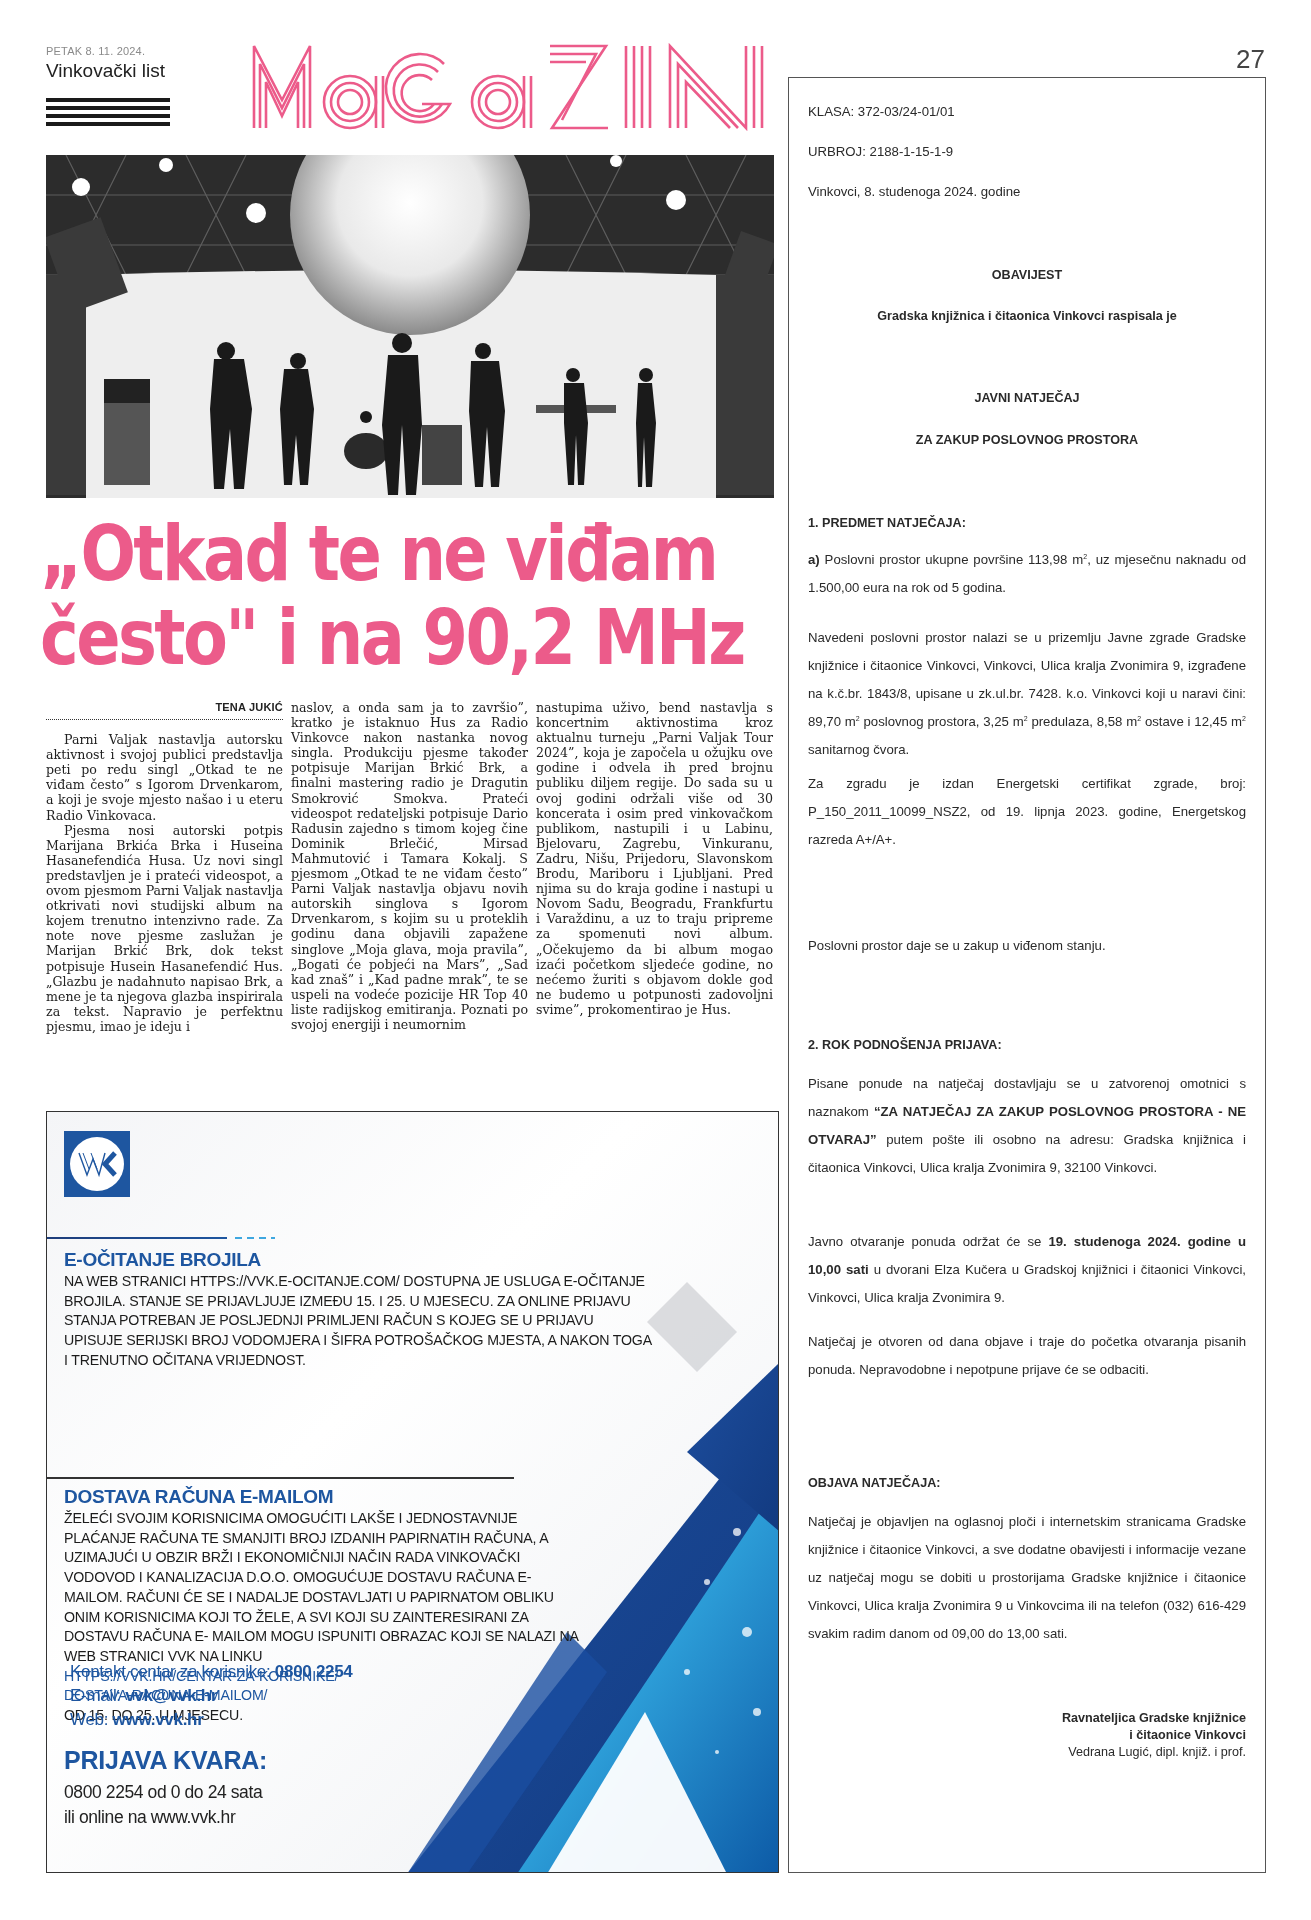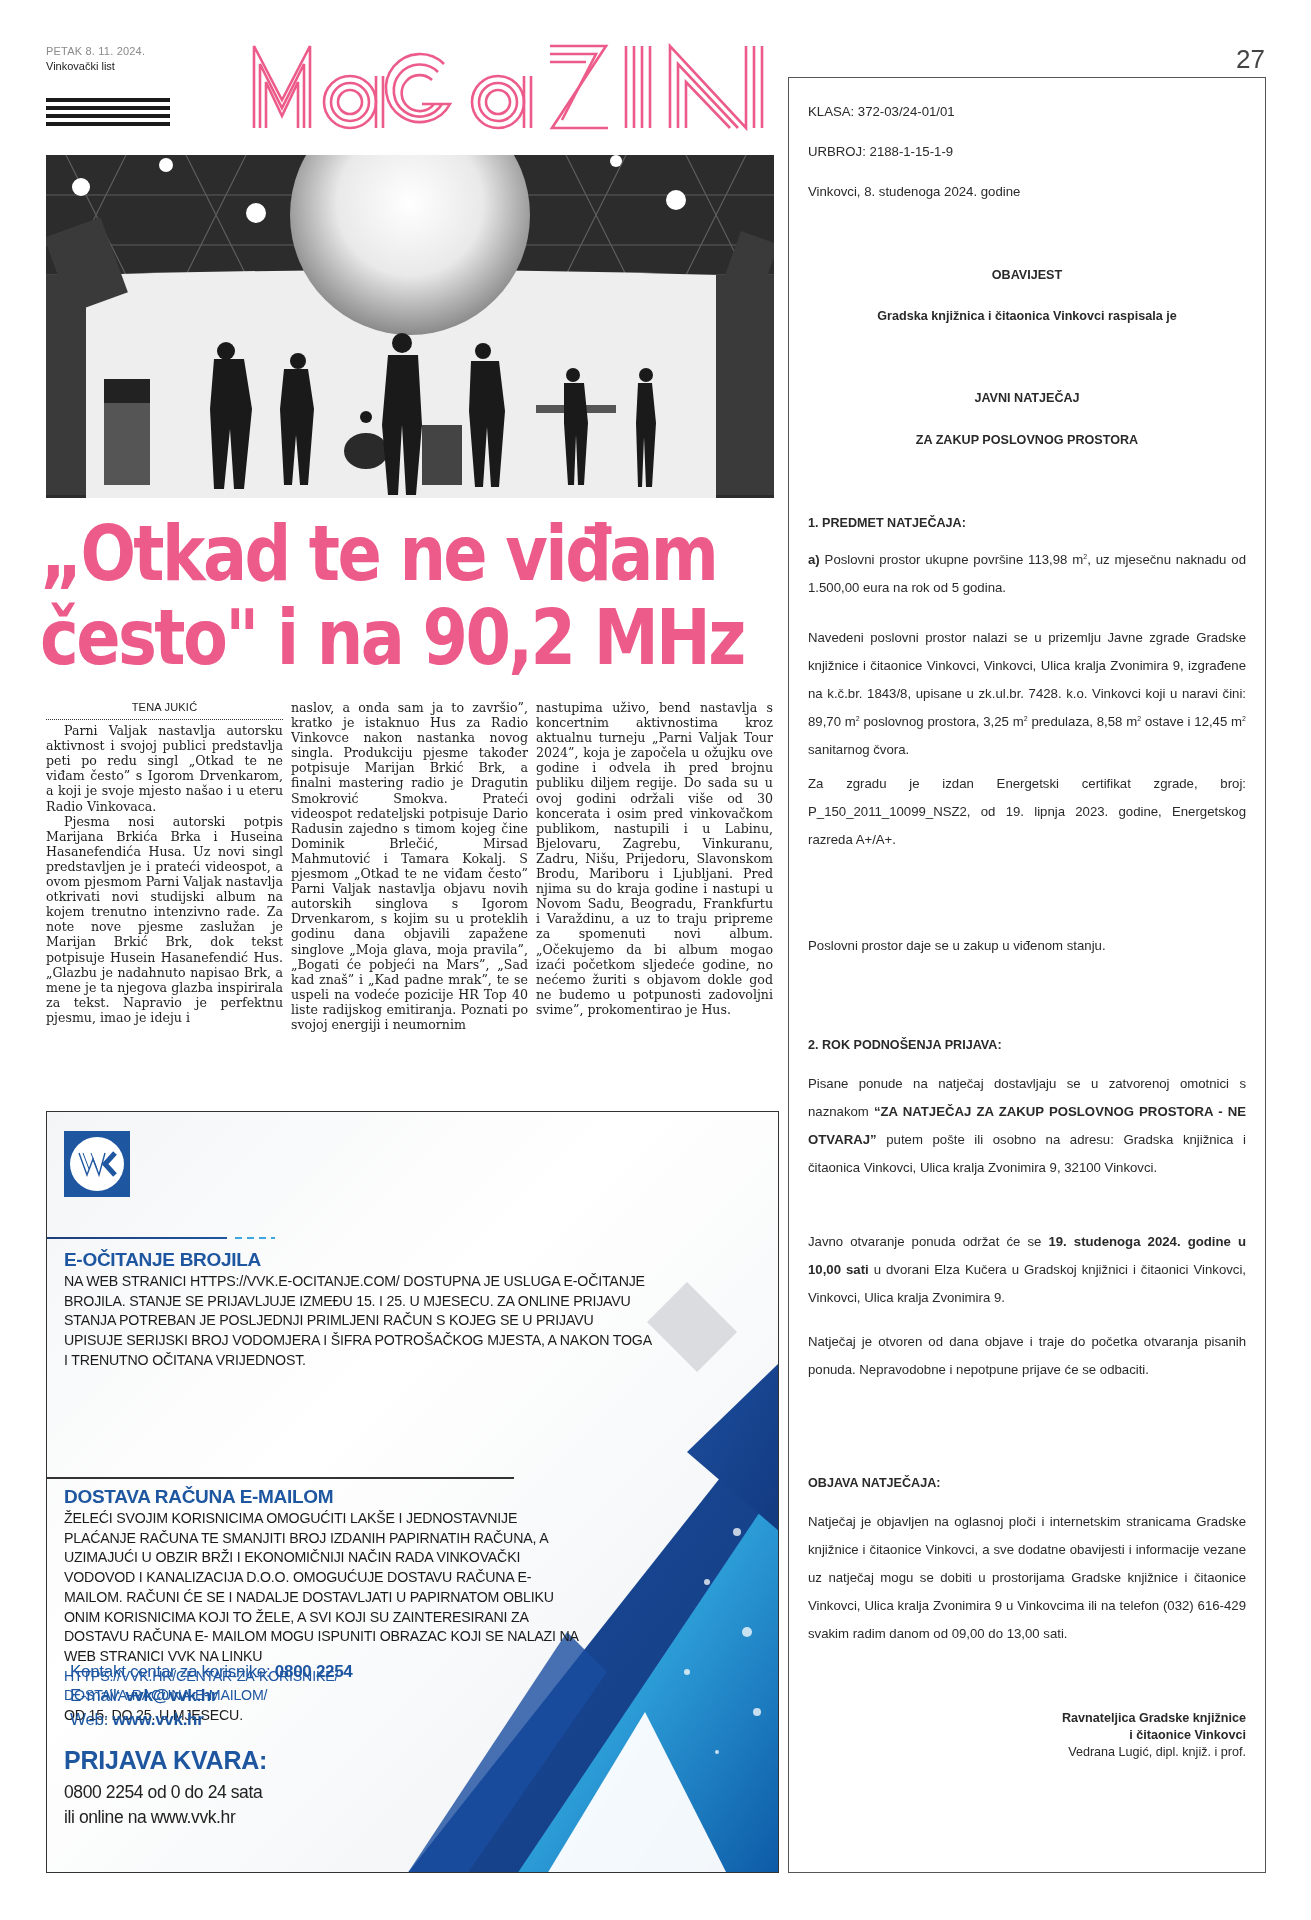--- a/index.html
+++ b/index.html
@@ -1,36 +1,36 @@
 <!DOCTYPE html>
 <html><head>
 <meta charset="utf-8">
 <style>
   * { box-sizing: border-box; margin: 0; padding: 0; }
   html, body { width: 1311px; height: 1920px; background: #ffffff; overflow: hidden; }
   body { position: relative; font-family: "Liberation Sans", sans-serif; color: #1e1e1e; }
 
   
   .hdr-date { position: absolute; left: 46px; top: 45px; font-size: 11px; color: #8a8a8a; letter-spacing: .2px; font-family: "Liberation Sans", sans-serif; }
-  .hdr-paper { position: absolute; left: 46px; top: 60px; font-size: 11px; color: #222; font-family: "Liberation Sans", sans-serif; }
+  .hdr-paper { position: absolute; left: 46px; top: 60px; font-size: 19px; color: #222; font-family: "Liberation Sans", sans-serif; }
   .hdr-stripes { position: absolute; left: 46px; top: 98px; width: 124px; }
   .hdr-stripes div { height: 4px; background: #1a1a1a; margin-bottom: 4px; }
   .logo { position: absolute; left: 250px; top: 40px; width: 516px; height: 92px; }
   .page-no { position: absolute; right: 46px; top: 44px; font-size: 26px; font-weight: 300; color: #444; font-family: Liberation Sans, sans-serif; }
 
   
   .photo { position: absolute; left: 46px; top: 155px; width: 728px; height: 343px; overflow: hidden; background: #2a2a2a; }
 
   
   .headline { position: absolute; left: 40px; top: 512px; width: 740px; color: #ec5b8a; font-family: "DejaVu Sans", sans-serif; font-weight: bold; font-size: 76px; line-height: 84px; letter-spacing: -3px; transform: scaleX(0.86); transform-origin: left top; white-space: nowrap; }
 
   
   .article { position: absolute; left: 46px; top: 700px; width: 728px; height: 405px; display: flex; gap: 8px; }
   .col { width: 237px; font-family: "DejaVu Serif", serif; font-size: 12.6px; line-height: 15.1px; color: #222; text-align: justify; hyphens: auto; }
-  .byline { font-family: "Liberation Sans", sans-serif; font-weight: normal; font-size: 11px; text-align: center; letter-spacing: .2px; padding-bottom: 4px; border-bottom: 1.5px dotted #333; margin-bottom: 3px; }
+  .byline { font-family: "Liberation Sans", sans-serif; font-weight: bold; font-size: 11px; text-align: right; letter-spacing: .2px; padding-bottom: 4px; border-bottom: 1.5px dotted #333; margin-bottom: 12px; }
   .col p { text-indent: 18px; }
 
   
   .ad { position: absolute; left: 46px; top: 1111px; width: 733px; height: 762px; border: 1px solid #333; overflow: hidden; background: linear-gradient(135deg, #f4f5f7 0%, #ffffff 40%, #eef0f3 100%); font-family: "Liberation Sans", sans-serif; }
   .ad-art { position: absolute; left: 0; top: 0; width: 733px; height: 762px; }
   .ad-logo { position: absolute; left: 17px; top: 19px; width: 66px; height: 66px; background: #1e56a0; display: flex; align-items: center; justify-content: center; }
   .ad-logo-inner { width: 54px; height: 54px; border-radius: 50%; background: #fff; display: flex; align-items: center; justify-content: center; }
   .ad-company { position: absolute; left: 104px; top: 53px; font-size: 17px; line-height: 22px; color: #1e56a0; letter-spacing: -0.3px; }
   .ad-divider { position: absolute; left: 0; top: 125px; width: 180px; height: 2px; background: linear-gradient(90deg, #1e3d7a, #1e56a0); }
   .ad-divider-dash { position: absolute; left: 188px; top: 125px; width: 40px; height: 2px; background: repeating-linear-gradient(90deg, #3ea7e0 0 7px, transparent 7px 12px); }

